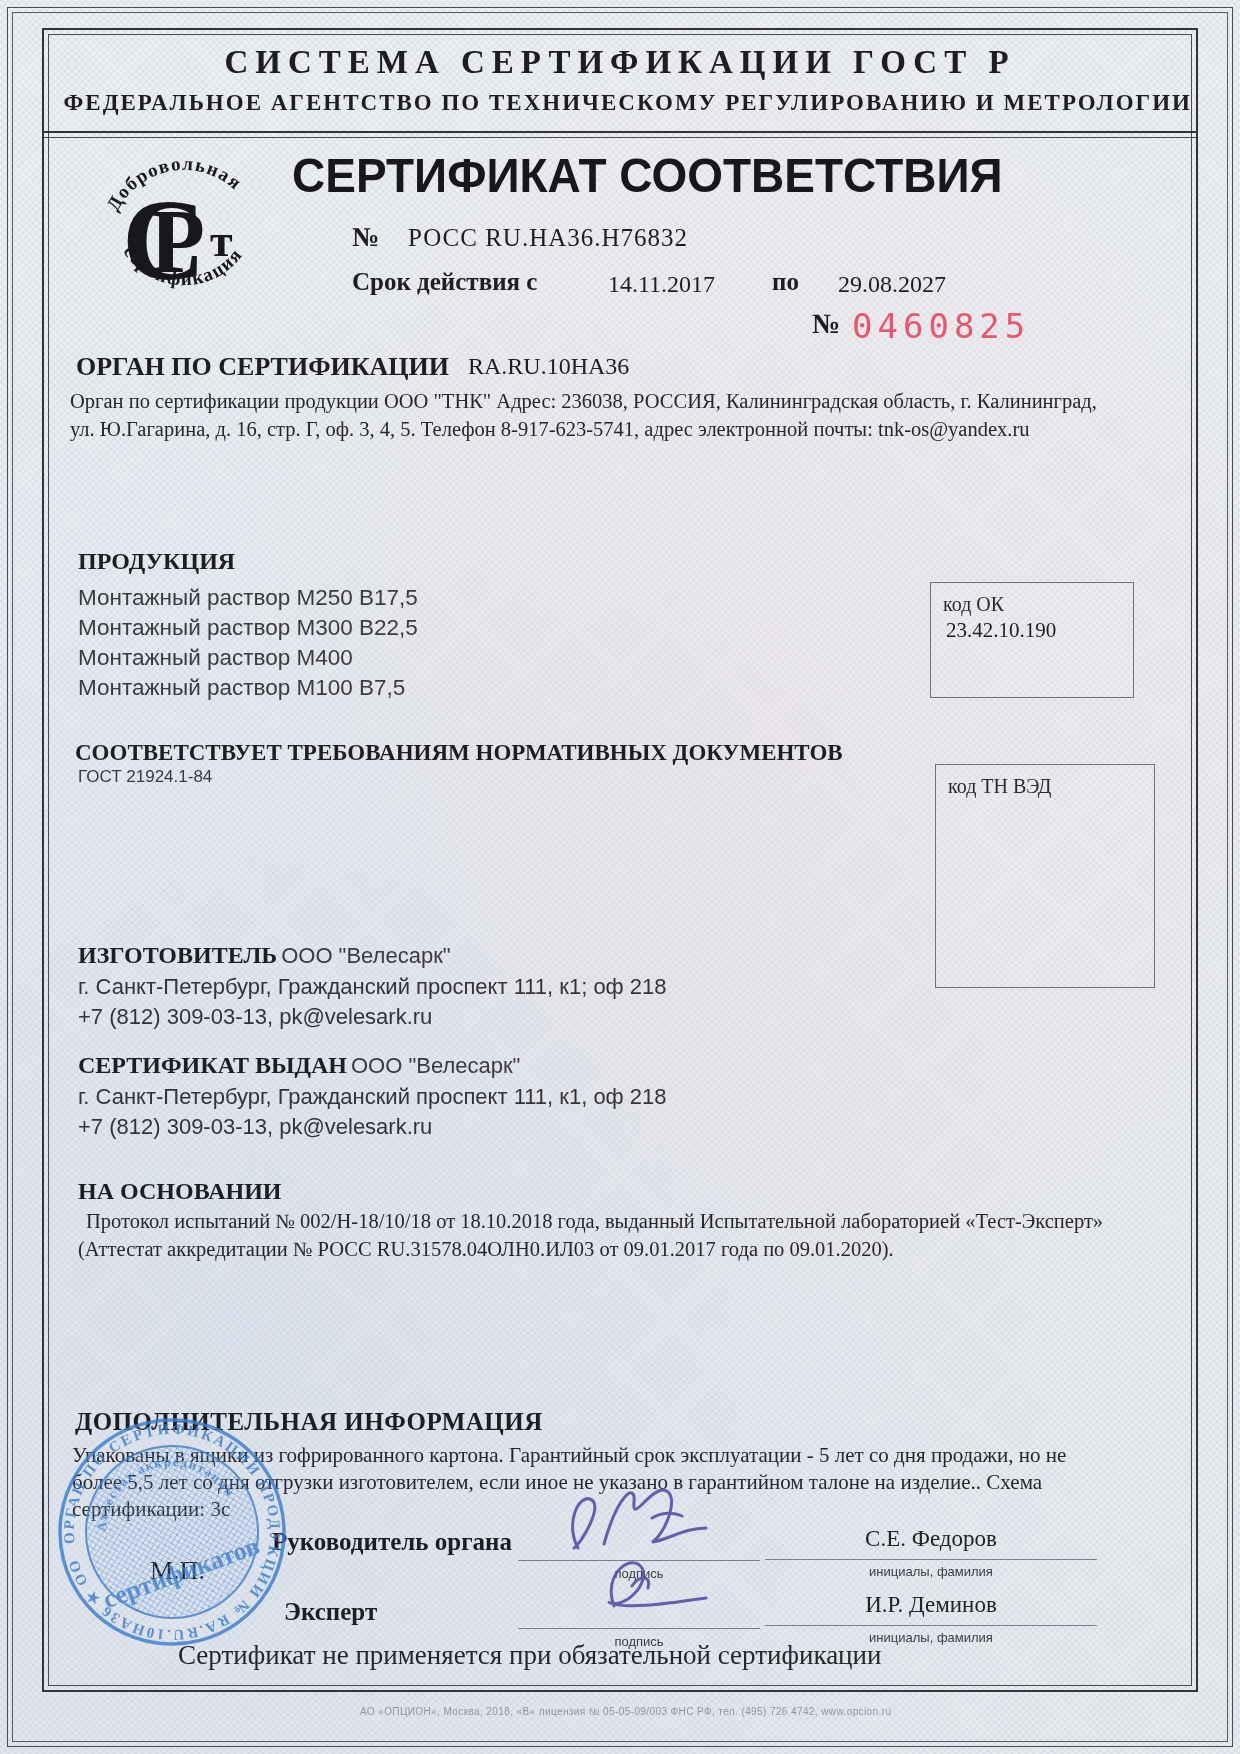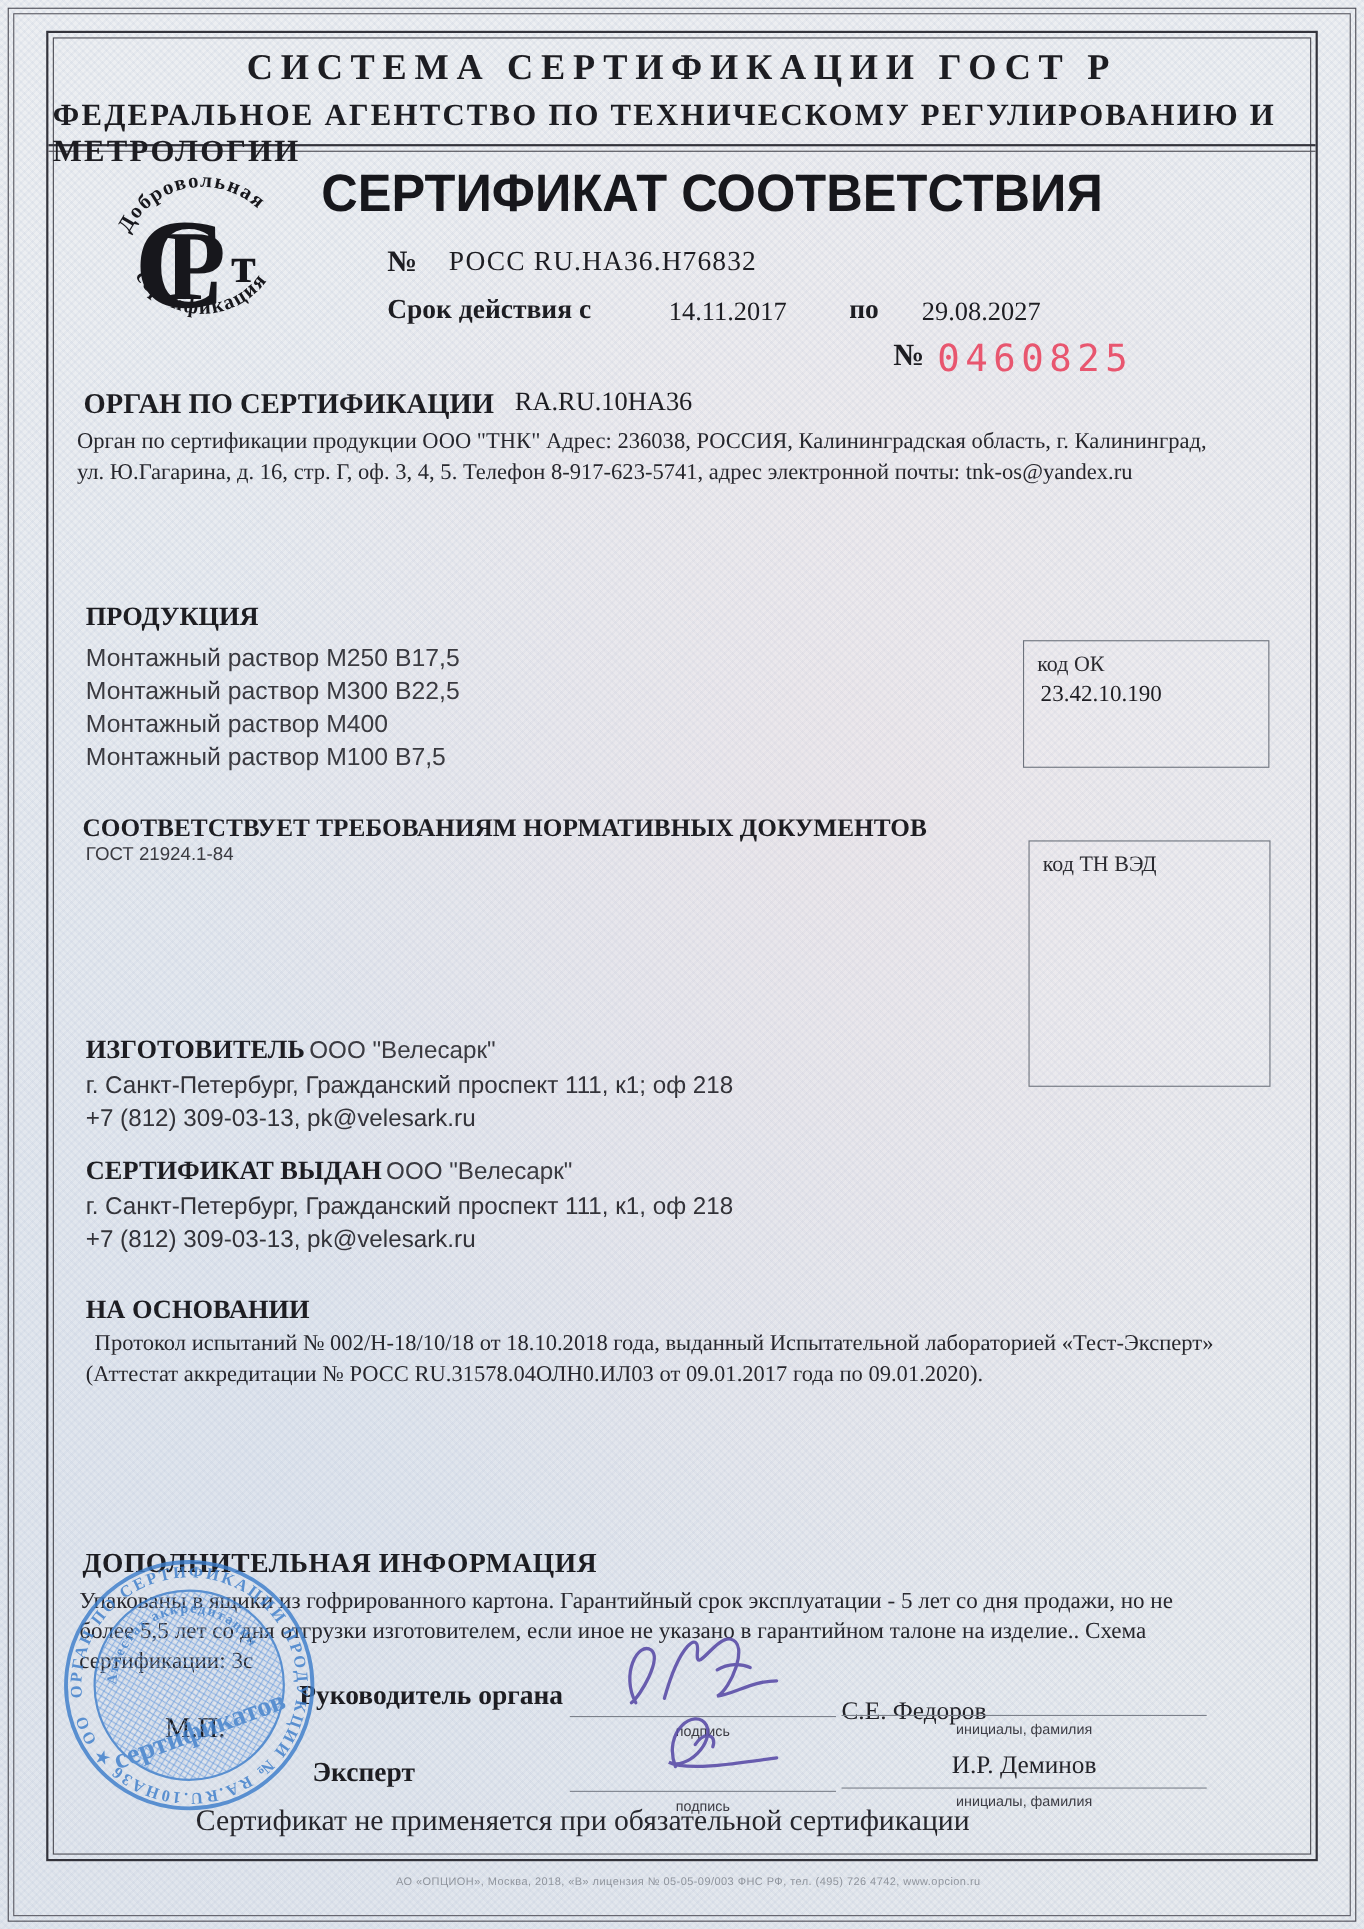--- a/index.html
+++ b/index.html
@@ -18,21 +18,21 @@
   .sans{font-family:"Liberation Sans",sans-serif;}
   .mono{font-family:"DejaVu Sans Mono",monospace;}
   .b{font-weight:bold;}
   
   .edge1{position:absolute;inset:7px;border:1px solid #4b4b54;pointer-events:none;}
   .edge2{position:absolute;inset:12px;border:1px solid #5a5a63;pointer-events:none;}
   .frame-a{position:absolute;left:42px;right:42px;top:28px;bottom:62px;border:2px solid #33333b;pointer-events:none;}
   .frame-b{position:absolute;left:48px;right:48px;top:34px;bottom:68px;border:1px solid #4a4a52;pointer-events:none;}
   .hr-double{position:absolute;left:44px;right:44px;height:4px;border-top:2px solid #33333b;border-bottom:1px solid #4a4a52;}
   .hdr1{left:48px;right:48px;top:44px;text-align:center;font-weight:bold;font-size:33px;letter-spacing:7px;}
-  .hdr2{left:48px;right:48px;top:90px;text-align:left;font-weight:bold;font-size:28px;letter-spacing:2px;}
+  .hdr2{left:48px;right:48px;top:90px;text-align:right;font-weight:bold;font-size:23px;letter-spacing:2px;}
   .title{left:292px;top:148px;width:740px;font-family:"Liberation Sans",sans-serif;font-weight:bold;font-size:46px;letter-spacing:0px;transform:scaleY(1.04);color:#17171c;}
   .body-line{font-size:20.5px;color:#26262c;}
   .prod-line{font-family:"Liberation Sans",sans-serif;font-size:22.5px;color:#3a3a40;}
   .code-box{border:1px solid #6d727c;background:rgba(255,255,255,0.06);}
   .code-box .cap{font-size:20px;color:#2a2a30;}
   .sig-line{border-bottom:1px solid #7b808a;}
   .cap-small{font-family:"Liberation Sans",sans-serif;font-size:13px;color:#3c3c44;}
   .name{font-size:23px;color:#222228;}
   .serial{color:#e8566f;font-size:34px;letter-spacing:5px;}
   .footnote{font-size:27px;color:#26262c;}
@@ -86,21 +86,21 @@
   <div class="abs serif" style="left:426px;top:353px;font-size:24px;margin-left:42px;">RA.RU.10НА36</div>
   <div class="abs serif body-line" style="left:70px;top:390px;">Орган по сертификации продукции ООО "ТНК" Адрес: 236038, РОССИЯ, Калининградская область, г. Калининград,</div>
   <div class="abs serif body-line" style="left:70px;top:418px;">ул. Ю.Гагарина, д. 16, стр. Г, оф. 3, 4, 5. Телефон 8-917-623-5741, адрес электронной почты: tnk-os@yandex.ru</div>
 
   <div class="abs serif b" style="left:78px;top:548px;font-size:24px;">ПРОДУКЦИЯ</div>
   <div class="abs prod-line" style="left:78px;top:585px;">Монтажный раствор М250 В17,5</div>
   <div class="abs prod-line" style="left:78px;top:615px;">Монтажный раствор М300 В22,5</div>
   <div class="abs prod-line" style="left:78px;top:645px;">Монтажный раствор М400</div>
   <div class="abs prod-line" style="left:78px;top:675px;">Монтажный раствор М100 В7,5</div>
 
-  <div class="abs code-box" style="left:930px;top:582px;width:224px;height:116px;padding:10px 12px;box-sizing:border-box;">
+  <div class="abs code-box" style="left:930px;top:582px;width:204px;height:116px;padding:10px 12px;box-sizing:border-box;">
     <div class="serif cap">код ОК</div>
     <div class="serif" style="font-size:21px;margin-top:2px;padding-left:3px;">23.42.10.190</div>
   </div>
 
   <div class="abs serif b" style="left:75px;top:740px;font-size:23px;">СООТВЕТСТВУЕТ ТРЕБОВАНИЯМ НОРМАТИВНЫХ ДОКУМЕНТОВ</div>
   <div class="abs code-box" style="left:935px;top:764px;width:220px;height:224px;padding:10px 12px;box-sizing:border-box;">
     <div class="serif cap">код ТН ВЭД</div>
   </div>
   <div class="abs sans" style="left:78px;top:767px;font-size:17px;color:#3a3a40;">ГОСТ 21924.1-84</div>
 
@@ -121,21 +121,21 @@
   <div class="abs serif b" style="left:78px;top:1178px;font-size:24px;">НА ОСНОВАНИИ</div>
   <div class="abs serif body-line" style="left:86px;top:1210px;">Протокол испытаний № 002/Н-18/10/18 от 18.10.2018 года, выданный Испытательной лабораторией «Тест-Эксперт»</div>
   <div class="abs serif body-line" style="left:78px;top:1238px;">(Аттестат аккредитации № РОСС RU.31578.04ОЛН0.ИЛ03 от 09.01.2017 года по 09.01.2020).</div>
 
   <div class="abs serif b" style="left:75px;top:1408px;font-size:25px;letter-spacing:0.5px;">ДОПОЛНИТЕЛЬНАЯ ИНФОРМАЦИЯ</div>
   <div class="abs serif" style="left:72px;top:1442px;width:1048px;font-size:21px;line-height:27px;color:#26262c;">Упакованы в ящики из гофрированного картона. Гарантийный срок эксплуатации - 5 лет со дня продажи, но не более 5,5 лет со дня отгрузки изготовителем, если иное не указано в гарантийном талоне на изделие.. Схема сертификации: 3с</div>
 
   <div class="abs serif b" style="left:272px;top:1528px;font-size:25px;">Руководитель органа</div>
   <div class="abs sig-line" style="left:518px;top:1528px;width:242px;height:32px;"></div>
   <div class="abs cap-small" style="left:518px;top:1566px;width:242px;text-align:center;">подпись</div>
-  <div class="abs name" style="left:765px;top:1526px;width:332px;margin-top:17px;">С.Е. Федоров</div>
+  <div class="abs name" style="left:765px;top:1526px;width:332px;text-align:center;">С.Е. Федоров</div>
   <div class="abs sig-line" style="left:765px;top:1530px;width:332px;height:29px;"></div>
   <div class="abs cap-small" style="left:765px;top:1564px;width:332px;text-align:center;">инициалы, фамилия</div>
 
   <svg class="abs" style="left:556px;top:1478px;" width="170" height="84" viewBox="0 0 170 84">
     <g fill="none" stroke="#5b4ea8" stroke-width="3" stroke-linecap="round" opacity="0.9">
       <path d="M22,70 C8,44 24,14 36,22 C46,30 26,64 18,70"></path>
       <path d="M48,66 C62,16 80,4 78,24 C76,46 94,10 108,12 C126,16 108,58 96,64 C112,62 128,50 150,50"></path>
       <path d="M96,40 C106,34 118,34 126,38"></path>
     </g>
   </svg>

